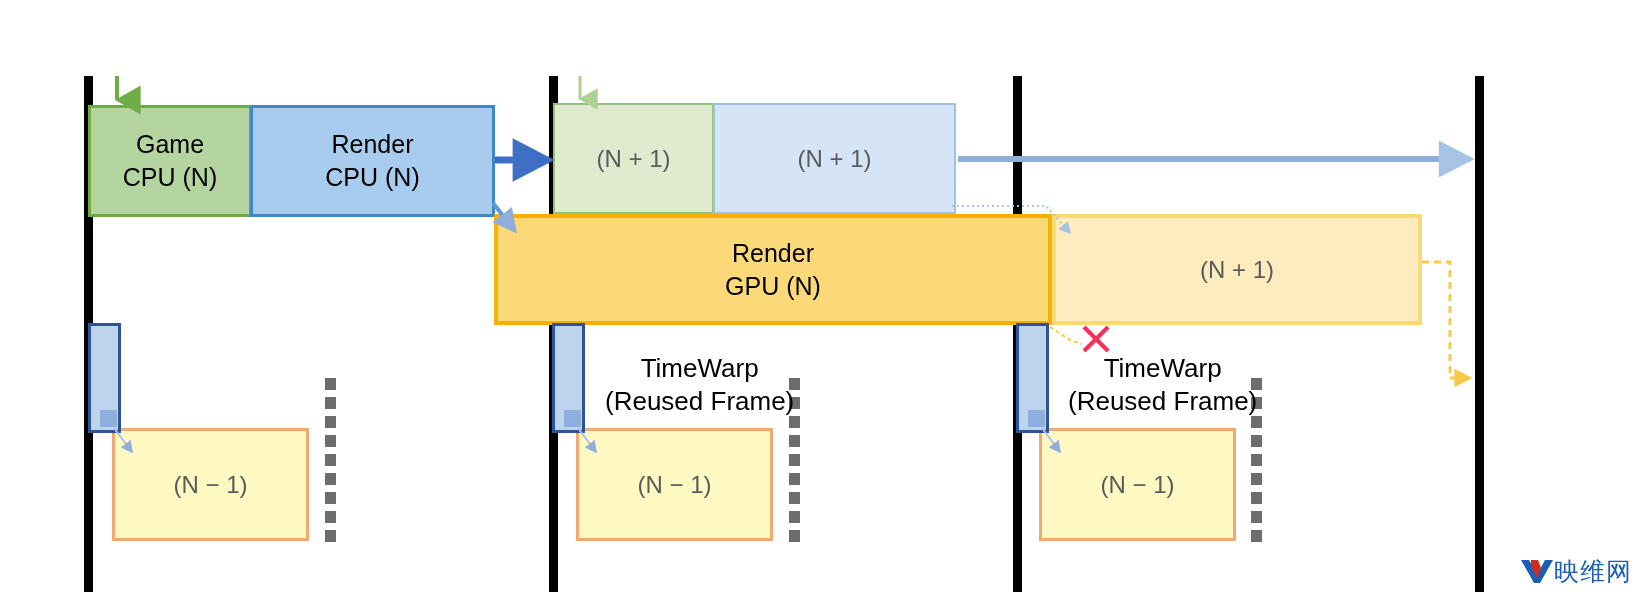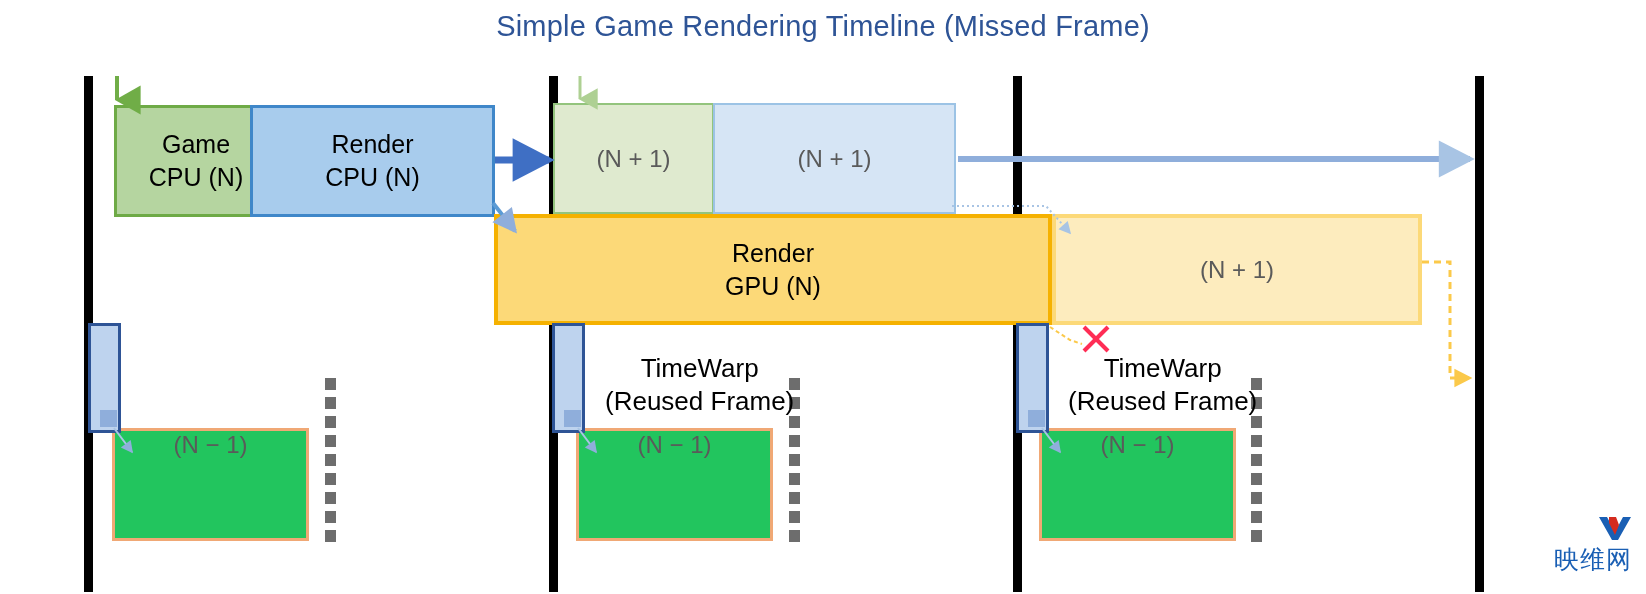--- a/index.html
+++ b/index.html
@@ -44,21 +44,20 @@
     text-align: center;
   }
   .blk span { display: block; }
 
   
   .game-cpu {
     background: #b5d5a0;
     border: 3px solid #6eaa46;
     color: #000000;
     font-size: 25px;
-    margin-left: 26px;
   }
   .render-cpu {
     background: #a8cced;
     border: 3px solid #3f87c9;
     color: #000000;
     font-size: 25px;
   }
   .render-gpu {
     background: #fcd978;
     border: 4px solid #f5b100;
@@ -112,23 +111,24 @@
     line-height: 1.28;
     text-align: left;
     white-space: nowrap;
     z-index: 7;
   }
 
   
   .reuse {
     position: absolute;
     box-sizing: border-box;
-    background: #22c55e;
+    background: #fef9c3;
     border: 3px solid #f0a875;
     display: flex;
+    align-items: center;
     justify-content: center;
     font-size: 24px;
     color: #5a5a5a;
     z-index: 2;
   }
 
   
   .dotcol {
     position: absolute;
     width: 11px;
@@ -145,39 +145,37 @@
     width: 1646px;
     height: 594px;
     pointer-events: none;
     z-index: 9;
   }
 
   
   .watermark {
     position: absolute;
     right: 14px;
-    bottom: 18px;
+    bottom: 6px;
     display: flex;
-    align-items: flex-end;
+    align-items: center;
     z-index: 12;
-    flex-direction: column;
   }
   .wm-text {
     font-size: 25px;
     color: #1a5fb4;
     font-family: "DejaVu Sans", sans-serif;
     letter-spacing: 1px;
   }
 </style>
 </head>
 <body>
 
 <div id="stage">
 
-  <div class="title">Simple Game Rendering Timeline (Missed Frame)</div>
 
   <div class="vline" style="left:84px; top:76px; height:516px;"></div>
   <div class="vline" style="left:549px; top:76px; height:516px;"></div>
   <div class="vline" style="left:1013px; top:76px; height:516px;"></div>
   <div class="vline" style="left:1475px; top:76px; height:516px;"></div>
 
   <div class="dotcol" style="left:325px; top:378px; height:170px;"></div>
   <div class="dotcol" style="left:789px; top:378px; height:170px;"></div>
   <div class="dotcol" style="left:1251px; top:378px; height:170px;"></div>
 

